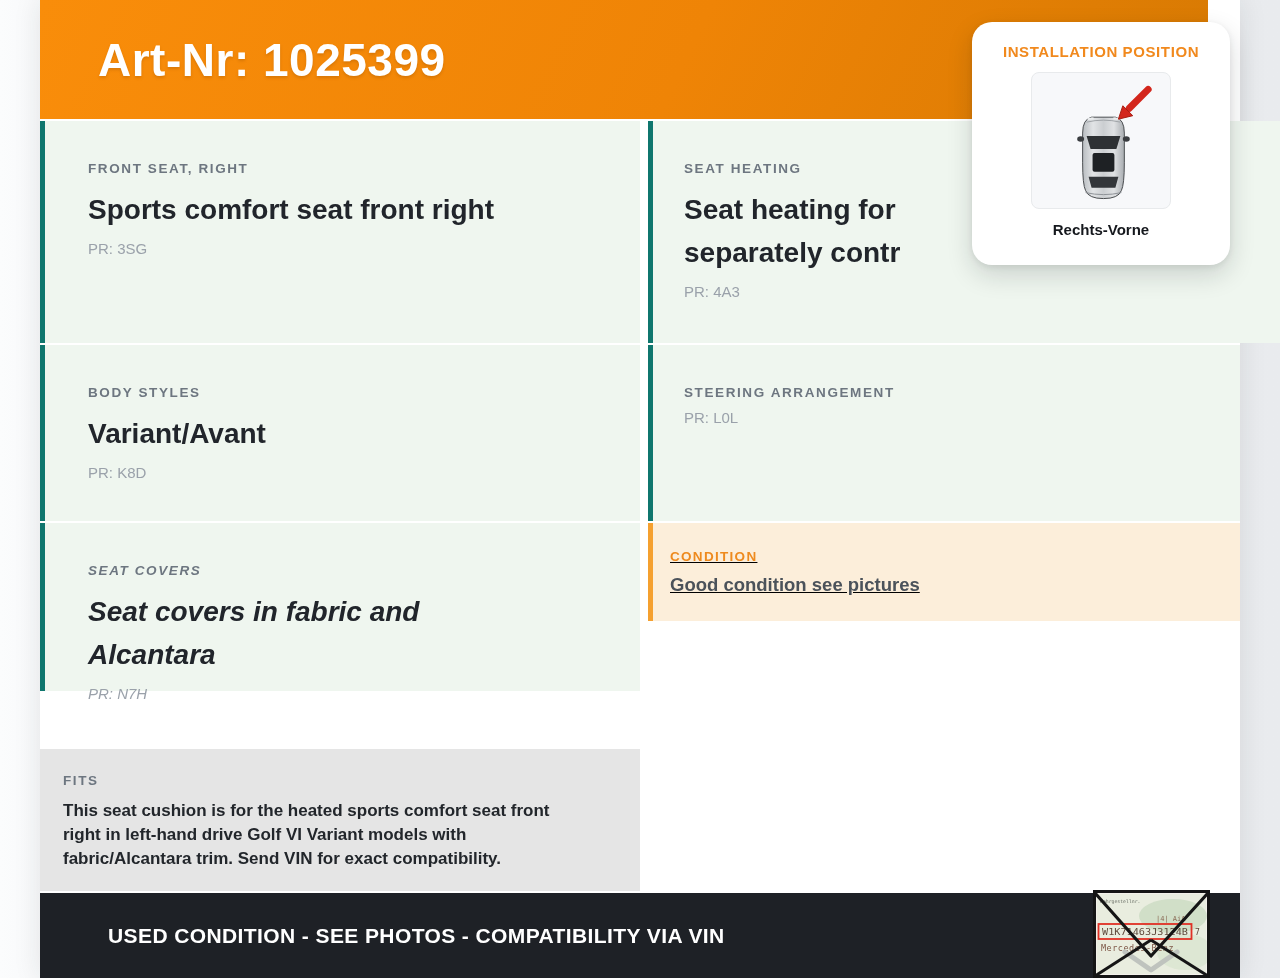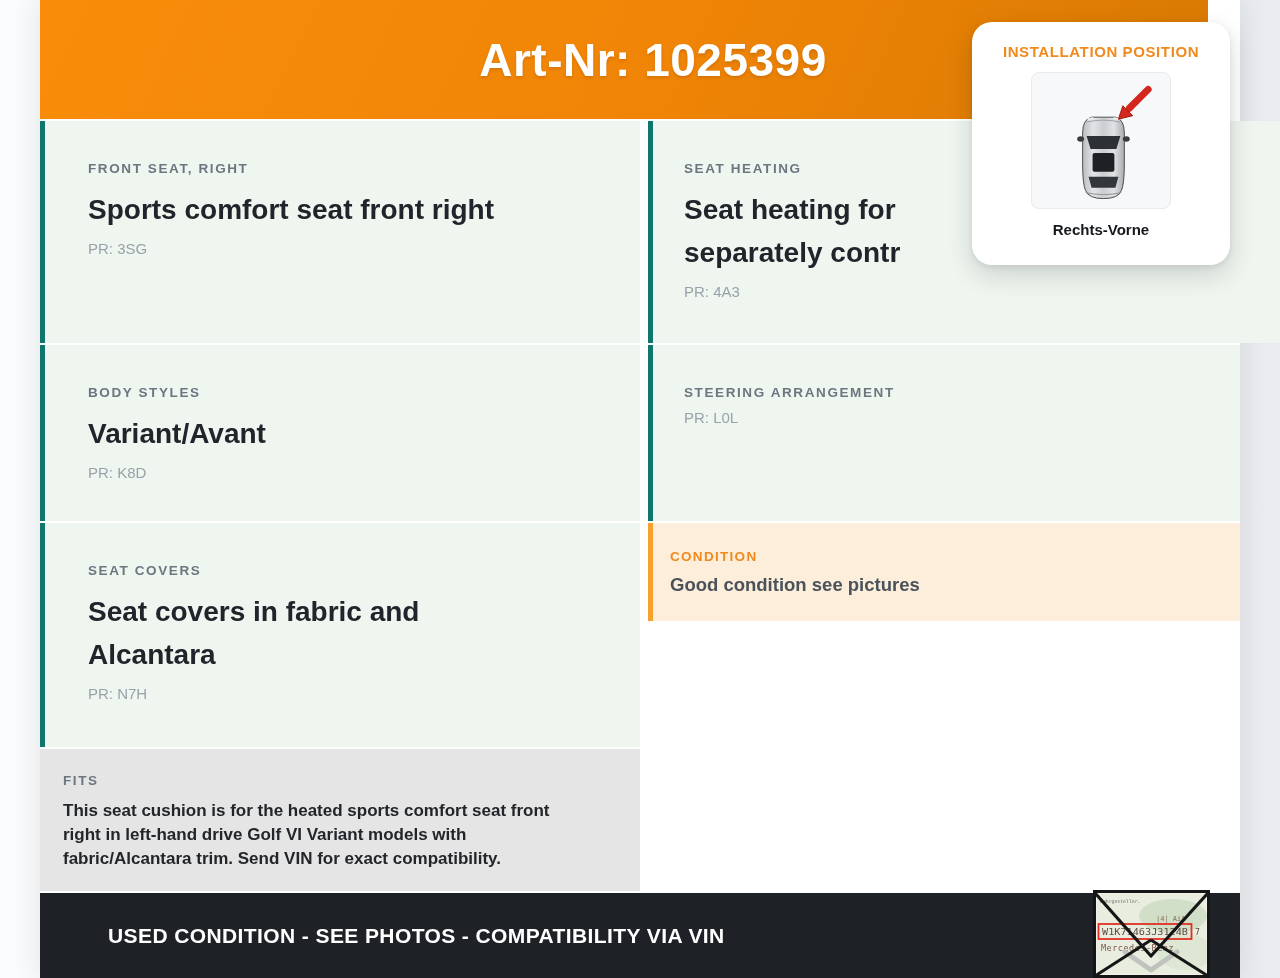--- a/index.html
+++ b/index.html
@@ -13,33 +13,33 @@
 
   .content-backdrop {
     position:absolute; left:40px; top:0; width:1200px; height:978px;
     background:#ffffff; box-shadow:0 0 26px rgba(30,35,40,.10);
   }
 
   
   .hero {
     position:absolute; left:40px; top:0; width:1168px; height:119px;
     background:linear-gradient(115deg,#F98D0A 0%, #EF8406 55%, #D87A03 100%);
-    display:flex; align-items:center;justify-content:center;
+    display:flex; align-items:center;
   }
   .hero h1 {
     padding-left:58px; color:#ffffff; font-size:46px; font-weight:700;
     letter-spacing:.5px; text-shadow:0 2px 3px rgba(120,60,0,.22);
   }
 
   
   .card { position:absolute; background:#EFF6EF; border-left:5px solid #0f766e; }
   .card.left-col  { padding:40px 30px 0 43px; }
   .card.right-col { padding:40px 20px 0 31px; }
   .card.plain { background:#e5e5e5; border-left:none; padding:24px 30px 0 23px; }
-  .card.condition { background:#FCEEDA; border-left:5px solid #F5A02F; padding:26px 20px 0 17px; }
+  .card.condition { background:#FCEEDA; border-left:5px solid #F5A02F; padding:26px 20px 0 17px;text-decoration:underline; }
 
   .card-label {
     font-size:13.5px; font-weight:700; letter-spacing:1.6px;
     color:#6D7680; text-transform:uppercase;
   }
   .card.condition .card-label { color:#EE8A1E; letter-spacing:1.3px; }
 
   .card-title {
     margin-top:12px; font-size:28px; line-height:43px; font-weight:700;
     color:#21252B; max-width:465px;
@@ -118,21 +118,21 @@
     <div class="card-label">BODY STYLES</div>
     <h2 class="card-title">Variant/Avant</h2>
     <div class="card-pr">PR: K8D</div>
   </section>
 
   <section class="card right-col" style="left:648px; top:345px; width:592px; height:176px;">
     <div class="card-label">STEERING ARRANGEMENT</div>
     <div class="card-pr">PR: L0L</div>
   </section>
 
-  <section class="card left-col" style="left:40px; top:523px; width:600px; height:224px;">
+  <section class="card left-col" style="left:40px; top:523px; width:600px; height:168px;font-style:italic;">
     <div class="card-label">SEAT COVERS</div>
     <h2 class="card-title">Seat covers in fabric and Alcantara</h2>
     <div class="card-pr">PR: N7H</div>
   </section>
 
   <section class="card condition" style="left:648px; top:523px; width:592px; height:98px;">
     <div class="card-label">CONDITION</div>
     <div class="condition-value">Good condition see pictures</div>
   </section>
 

